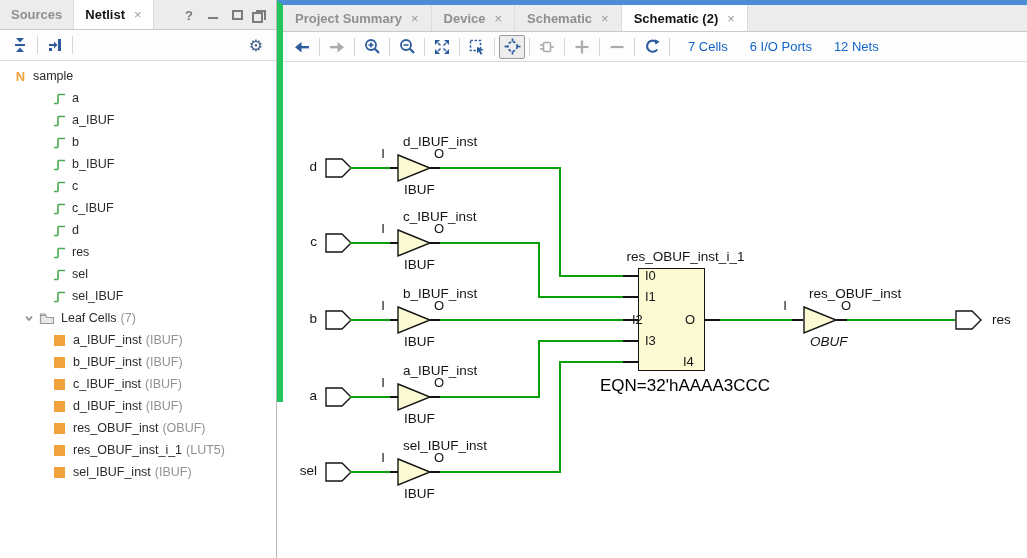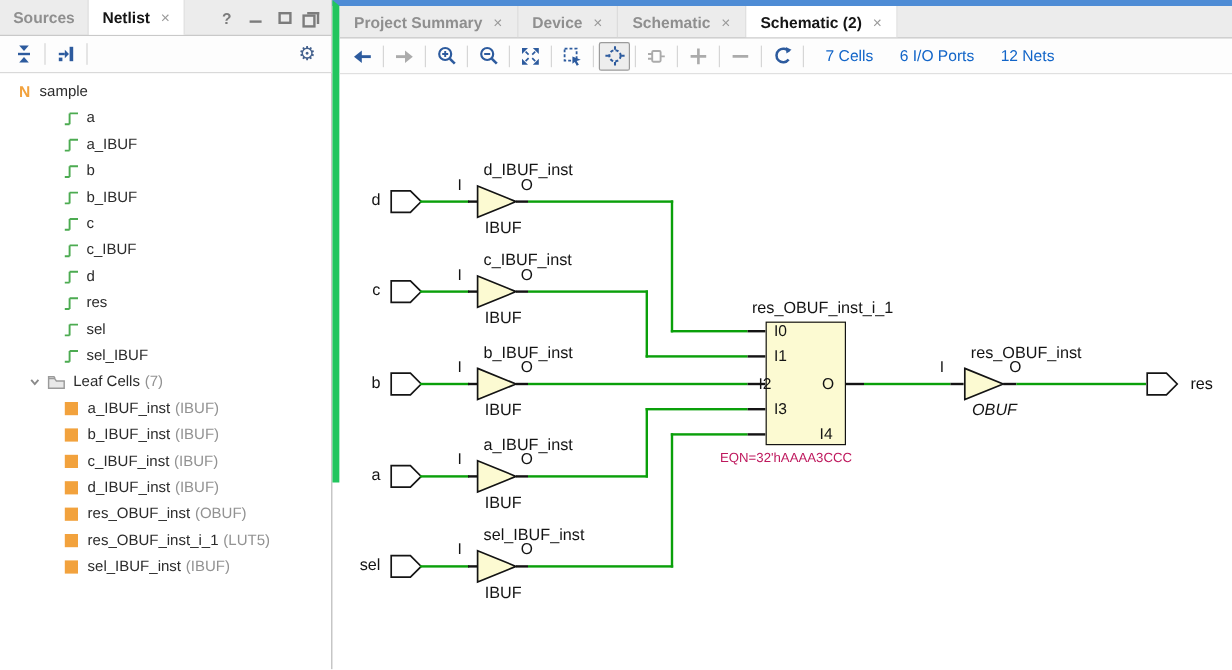--- a/index.html
+++ b/index.html
@@ -49,21 +49,21 @@
   .w  { position:absolute; height:2px; background:#0aa00a; }
   .wv { position:absolute; width:2px;  background:#0aa00a; }
   .stub { position:absolute; height:2px; background:#141414; }
   .slab  { position:absolute; font-size:13px; color:#141414; text-align:center; }
   .inst  { position:absolute; font-size:13.5px; color:#141414; }
   .ctype { position:absolute; font-size:13.5px; color:#141414; }
   .pname { position:absolute; font-size:13.5px; color:#141414; }
   .pinlab { position:absolute; font-size:13px; color:#141414; }
   #lut-box { position:absolute; left:355px; top:206px; width:67px; height:103px; background:#fcfad2; border:1.4px solid #141414; }
   #lut-title { position:absolute; left:315px; top:187px; width:175px; text-align:center; font-size:13.5px; color:#141414; }
-  #lut-eqn { position:absolute; left:317px; top:314px; font-size:11px; color:#be185d; }
+  #lut-eqn { position:absolute; left:317px; top:314px; font-size:17px; color:#000000; }
   svg.shape { position:absolute; overflow:visible; }
 </style>
 </head>
 <body>
 
 <div id="app">
 
   <div id="left-panel">
     <div class="tabbar" id="lp-tabbar">
       <div class="tab">

